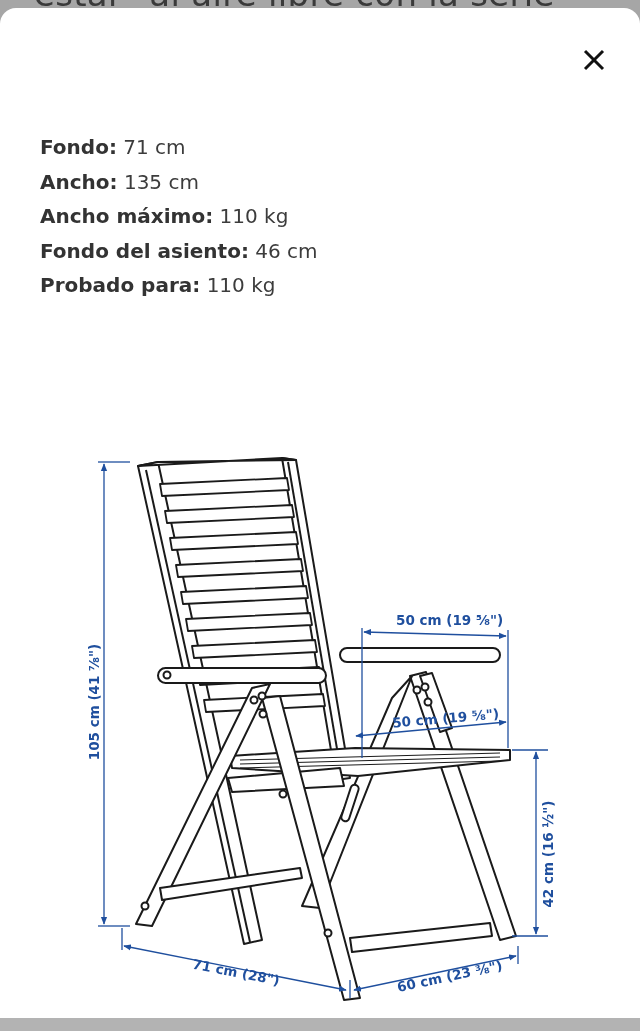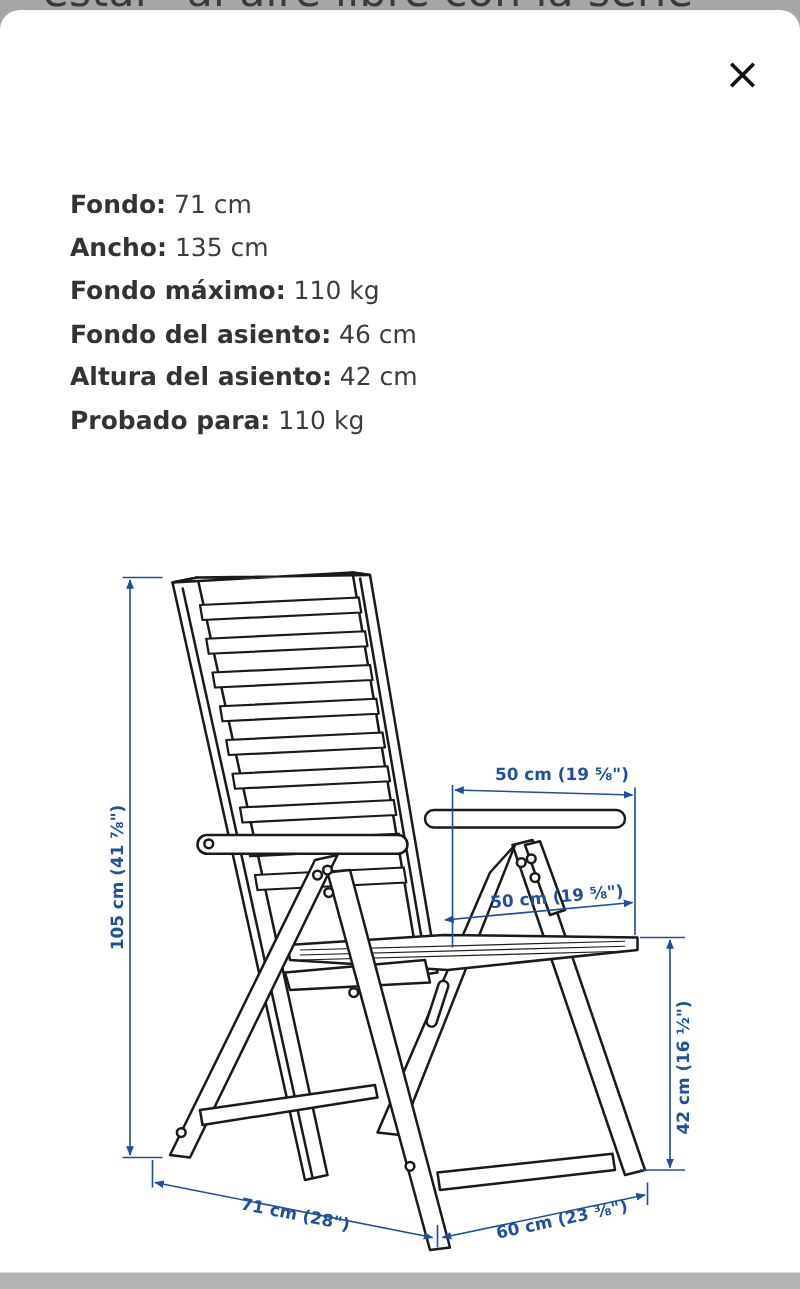--- a/index.html
+++ b/index.html
@@ -15,21 +15,21 @@
   }
   .modal {
     position: absolute; left: 0; top: 8px; width: 640px; height: 1012px;
     background: #ffffff; border-radius: 16px 16px 0 0; overflow: hidden;
   }
   .close-btn {
     position: absolute; left: 574px; top: 32px; width: 40px; height: 40px;
     display: flex; align-items: center; justify-content: center; cursor: pointer;
   }
   .specs {
-    position: absolute; left: 40px; top: 122px; margin: 16px; padding: 0; list-style: none;
+    position: absolute; left: 40px; top: 122px; margin: 0; padding: 0; list-style: none;
   }
   .spec-row {
     font-size: 20px; line-height: 34.5px; color: #3c3c3c; white-space: nowrap;
   }
   .spec-label { font-weight: bold; color: #333333; }
   .spec-value { font-weight: normal; color: #3c3c3c; }
   .diagram {
     position: absolute; left: 0; top: 0; width: 640px; height: 1012px;
   }
   .bottom-strip {
@@ -51,23 +51,22 @@
   <div class="close-btn">
     <svg width="22" height="22" viewBox="0 0 22 22">
       <line x1="2" y1="2" x2="20" y2="20" stroke="#111" stroke-width="3"></line>
       <line x1="20" y1="2" x2="2" y2="20" stroke="#111" stroke-width="3"></line>
     </svg>
   </div>
 
   <ul class="specs">
     <li class="spec-row"><span class="spec-label">Fondo:</span> <span class="spec-value">71 cm</span></li>
     <li class="spec-row"><span class="spec-label">Ancho:</span> <span class="spec-value">135 cm</span></li>
-    <li class="spec-row"><span class="spec-label">Fondo máximo:</span> <span class="spec-value">110 kg</span></li>
+    <li class="spec-row"><span class="spec-label">Ancho máximo:</span> <span class="spec-value">110 kg</span></li>
     <li class="spec-row"><span class="spec-label">Fondo del asiento:</span> <span class="spec-value">46 cm</span></li>
-    <li class="spec-row"><span class="spec-label">Altura del asiento:</span> <span class="spec-value">42 cm</span></li>
     <li class="spec-row"><span class="spec-label">Probado para:</span> <span class="spec-value">110 kg</span></li>
   </ul>
 
   <svg class="diagram" viewBox="0 0 640 1012" width="640" height="1012">
     <defs>
       <marker id="arr" viewBox="0 0 10 10" refX="9" refY="5" markerWidth="6" markerHeight="6" orient="auto-start-reverse">
         <path d="M0,1 L10,5 L0,9 z" fill="#1f4f9e"></path>
       </marker>
     </defs>
     <g fill="#fff" stroke="#1a1a1a" stroke-width="2" stroke-linejoin="round">

